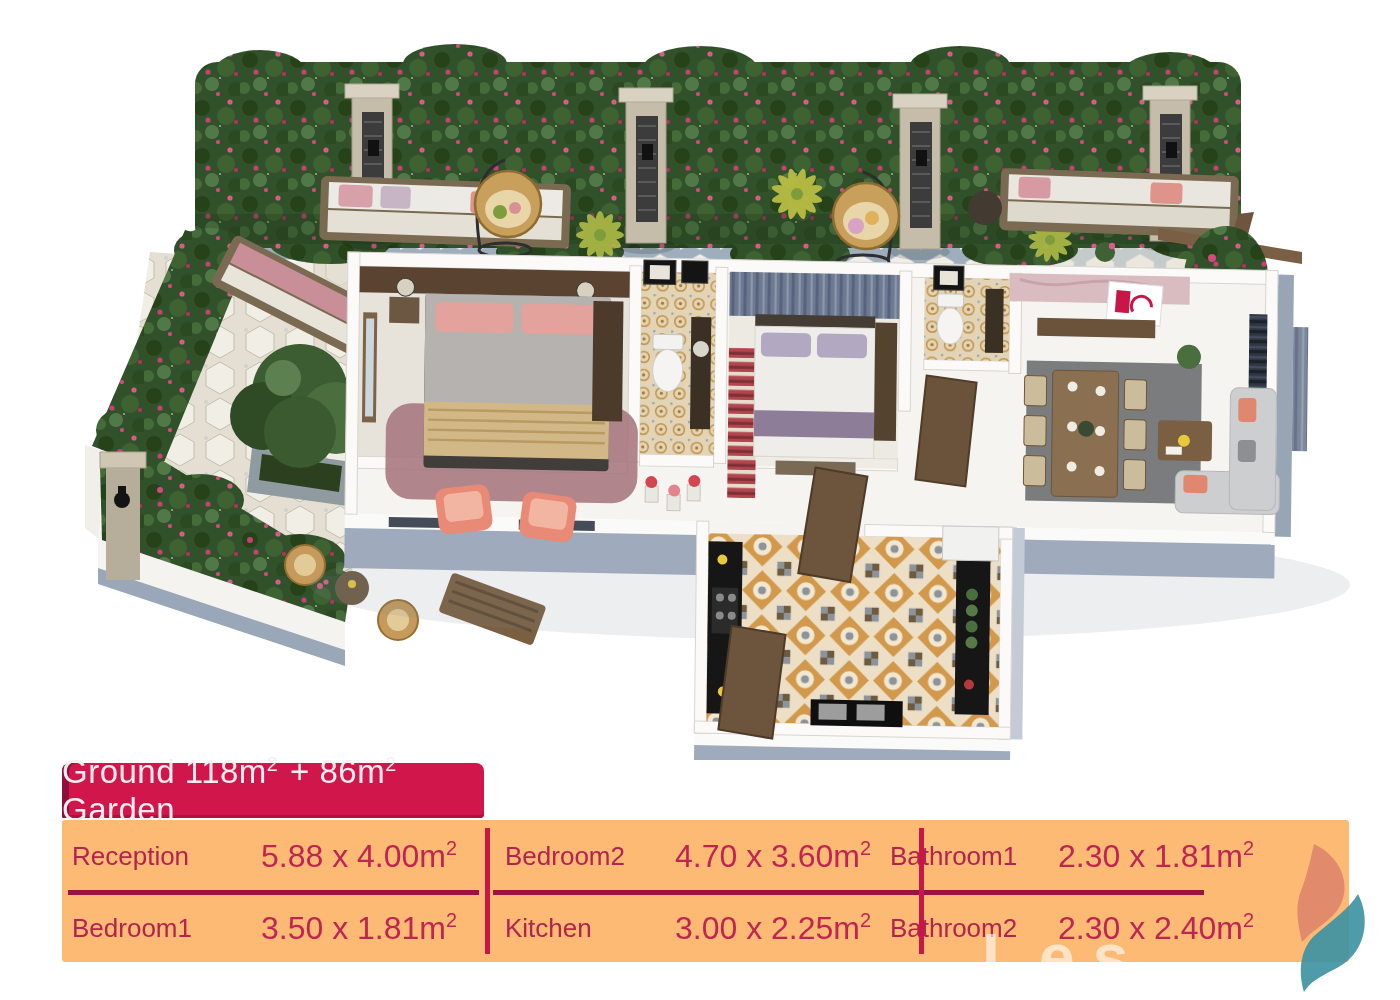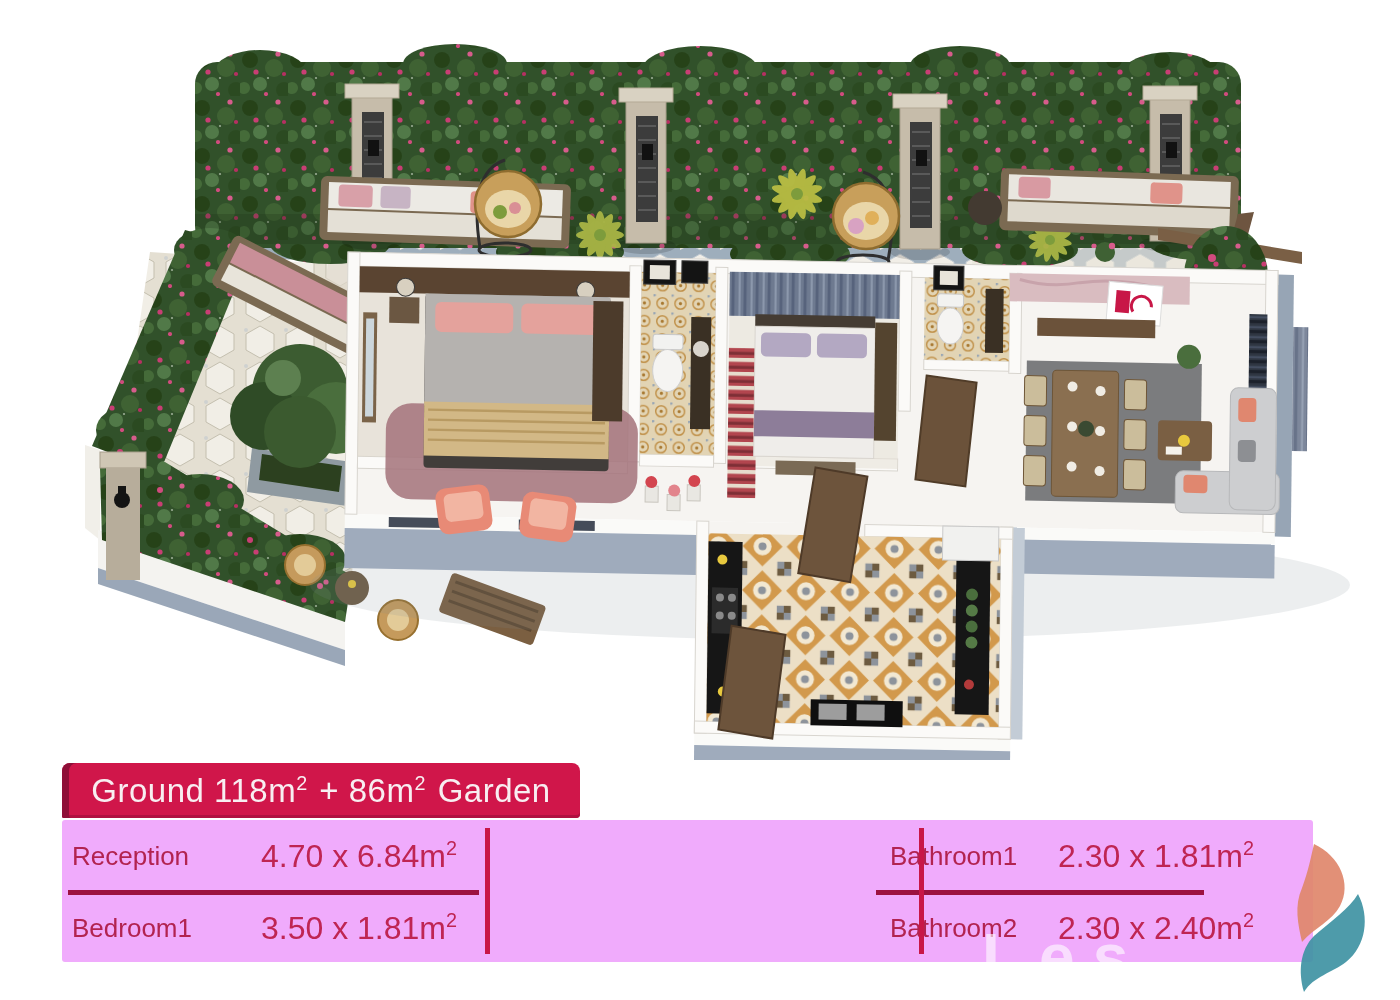--- a/index.html
+++ b/index.html
@@ -1,22 +1,22 @@
 <!DOCTYPE html>
 <html><head>
 <meta charset="utf-8">
 <style>
   html,body{margin:0;padding:0;background:#ffffff;}
   body{width:1400px;height:1000px;position:relative;overflow:hidden;
        font-family:"Liberation Sans", sans-serif;}
   .render{position:absolute;left:0;top:0;width:1400px;height:760px;}
   
   .panel{position:absolute;left:62px;top:820px;width:1251px;height:142px;
-         background:#f0abfc;border-radius:3px;}
-  .header-band{position:absolute;left:62px;top:763px;width:518px;height:55px;
+         background:#fdba74;border-radius:3px;padding-left:36px;}
+  .header-band{position:absolute;left:62px;top:763px;width:422px;height:55px;
          background:#d0164a;border-radius:8px 8px 4px 2px;
          box-shadow:inset 7px 0 0 #8f0f38, inset 0 -3px 0 #b01040;
          display:flex;align-items:center;justify-content:center;
          color:#f8eef1;font-size:33px;letter-spacing:.5px;}
   .header-band sup{font-size:60%;vertical-align:super;margin-right:2px;}
   .col{position:absolute;top:0;height:142px;}
   .col1{left:0;width:425px;}
   .col2{left:425px;width:434px;}
   .col3{left:810px;width:392px;}
   .row{position:absolute;left:0;right:0;height:66px;display:flex;
@@ -500,29 +500,40 @@
 
 <div class="header-band">
   <span><span>Ground 118m</span><sup>2</sup><span> + 86m</span><sup>2</sup><span> Garden</span></span>
 </div>
 
 <div class="panel">
 
   <div class="col col1">
     <div class="row r1">
       <span class="room-label">Reception</span>
-      <span class="room-dims"><span>4.70 x 6.84m</span><sup>2</sup></span>
+      <span class="room-dims"><span>5.88 x 4.00m</span><sup>2</sup></span>
     </div>
     <div class="h-div"></div>
     <div class="row r2">
       <span class="room-label">Bedroom1</span>
       <span class="room-dims"><span>3.50 x 1.81m</span><sup>2</sup></span>
     </div>
   </div>
 
+  <div class="col col2">
+    <div class="row r1">
+      <span class="room-label">Bedroom2</span>
+      <span class="room-dims"><span>4.70 x 3.60m</span><sup>2</sup></span>
+    </div>
+    <div class="h-div"></div>
+    <div class="row r2">
+      <span class="room-label">Kitchen</span>
+      <span class="room-dims"><span>3.00 x 2.25m</span><sup>2</sup></span>
+    </div>
+  </div>
 
   <div class="col col3">
     <div class="row r1">
       <span class="room-label">Bathroom1</span>
       <span class="room-dims"><span>2.30 x 1.81m</span><sup>2</sup></span>
     </div>
     <div class="h-div"></div>
     <div class="row r2">
       <span class="room-label">Bathroom2</span>
       <span class="room-dims"><span>2.30 x 2.40m</span><sup>2</sup></span>

